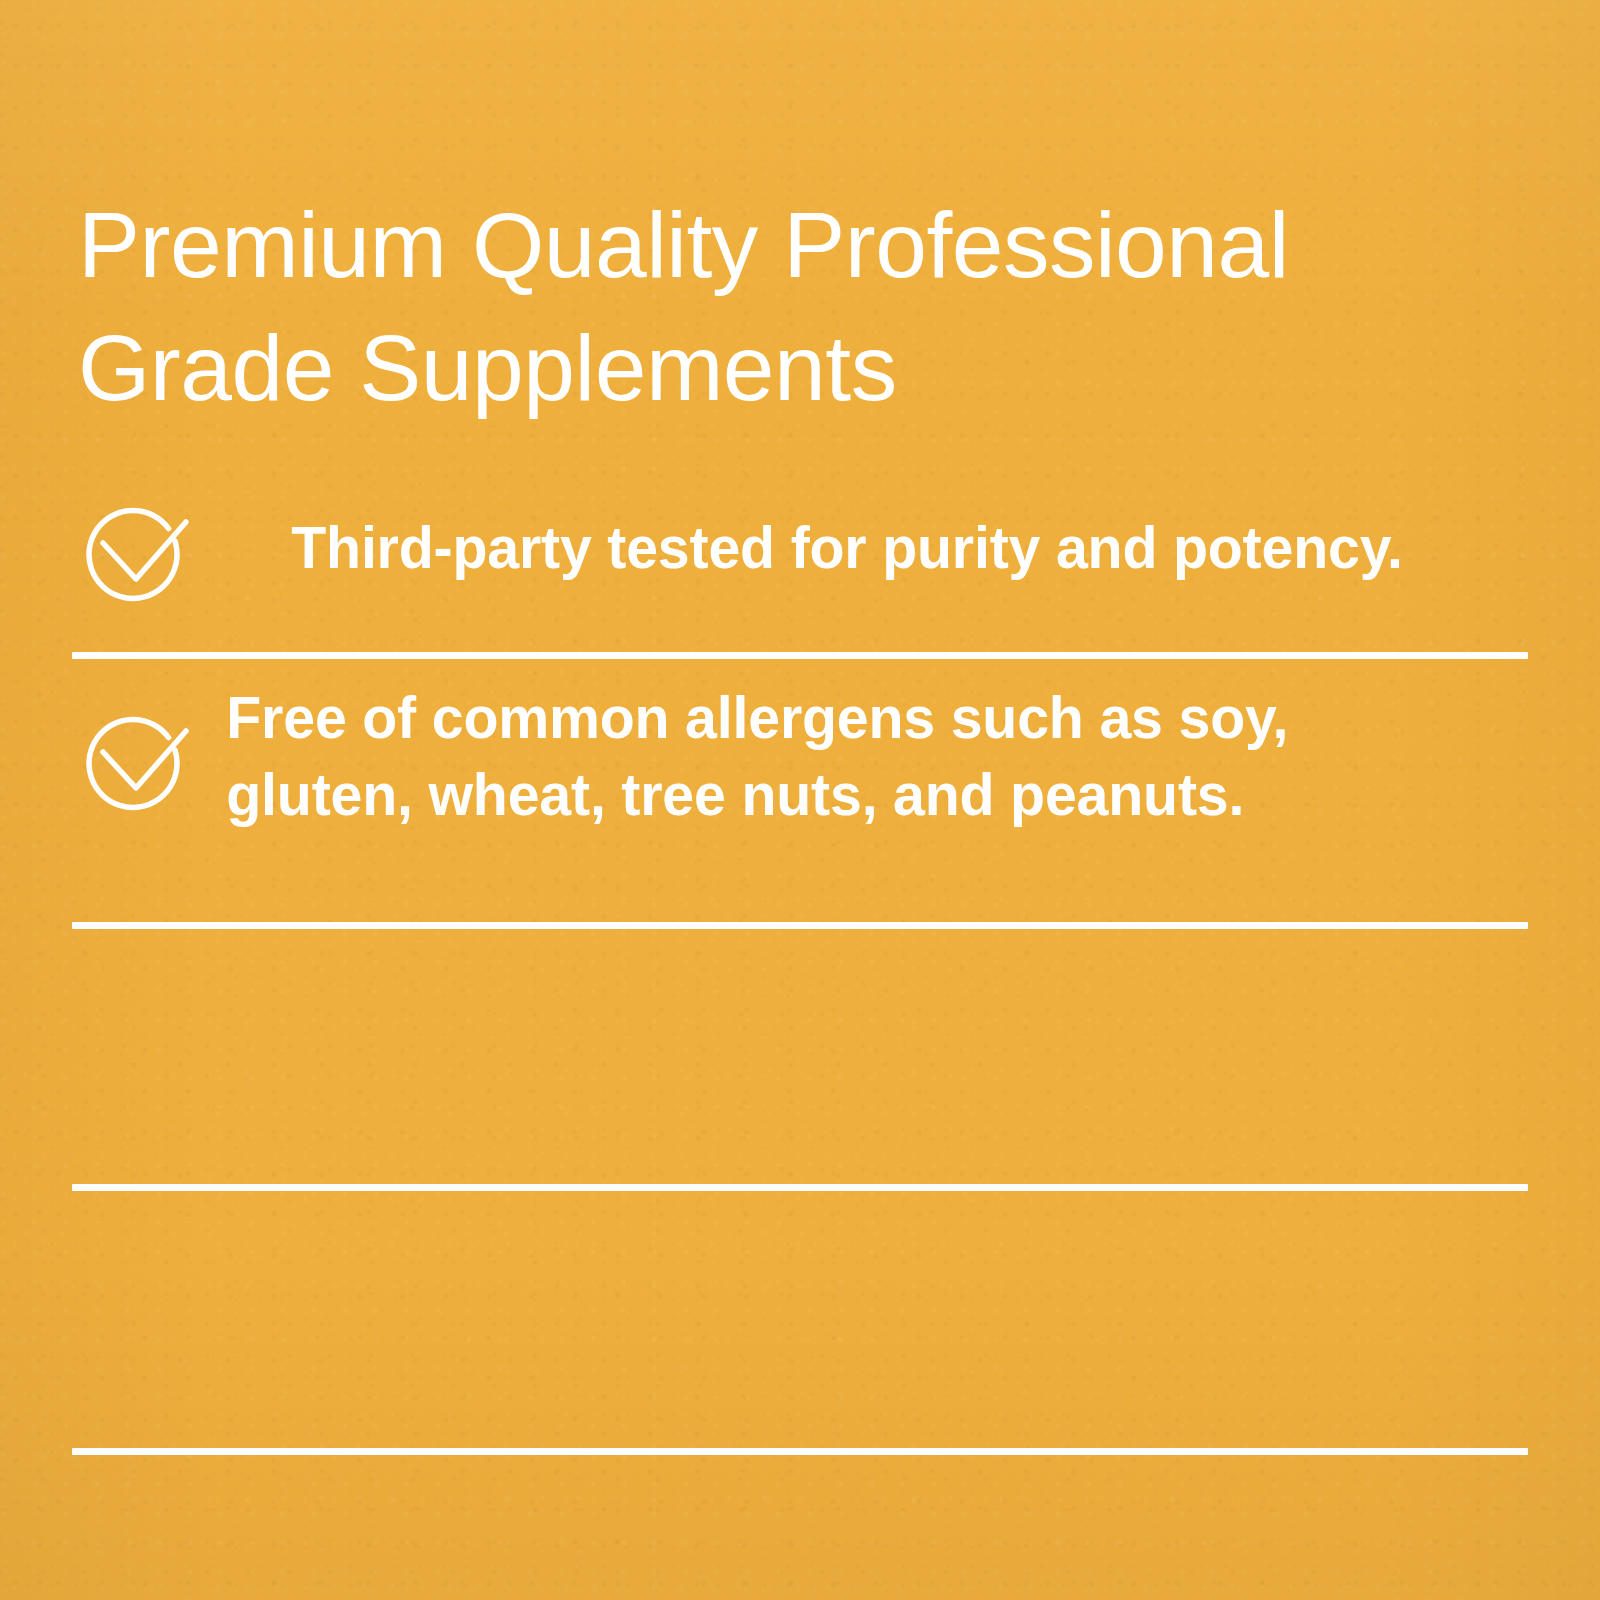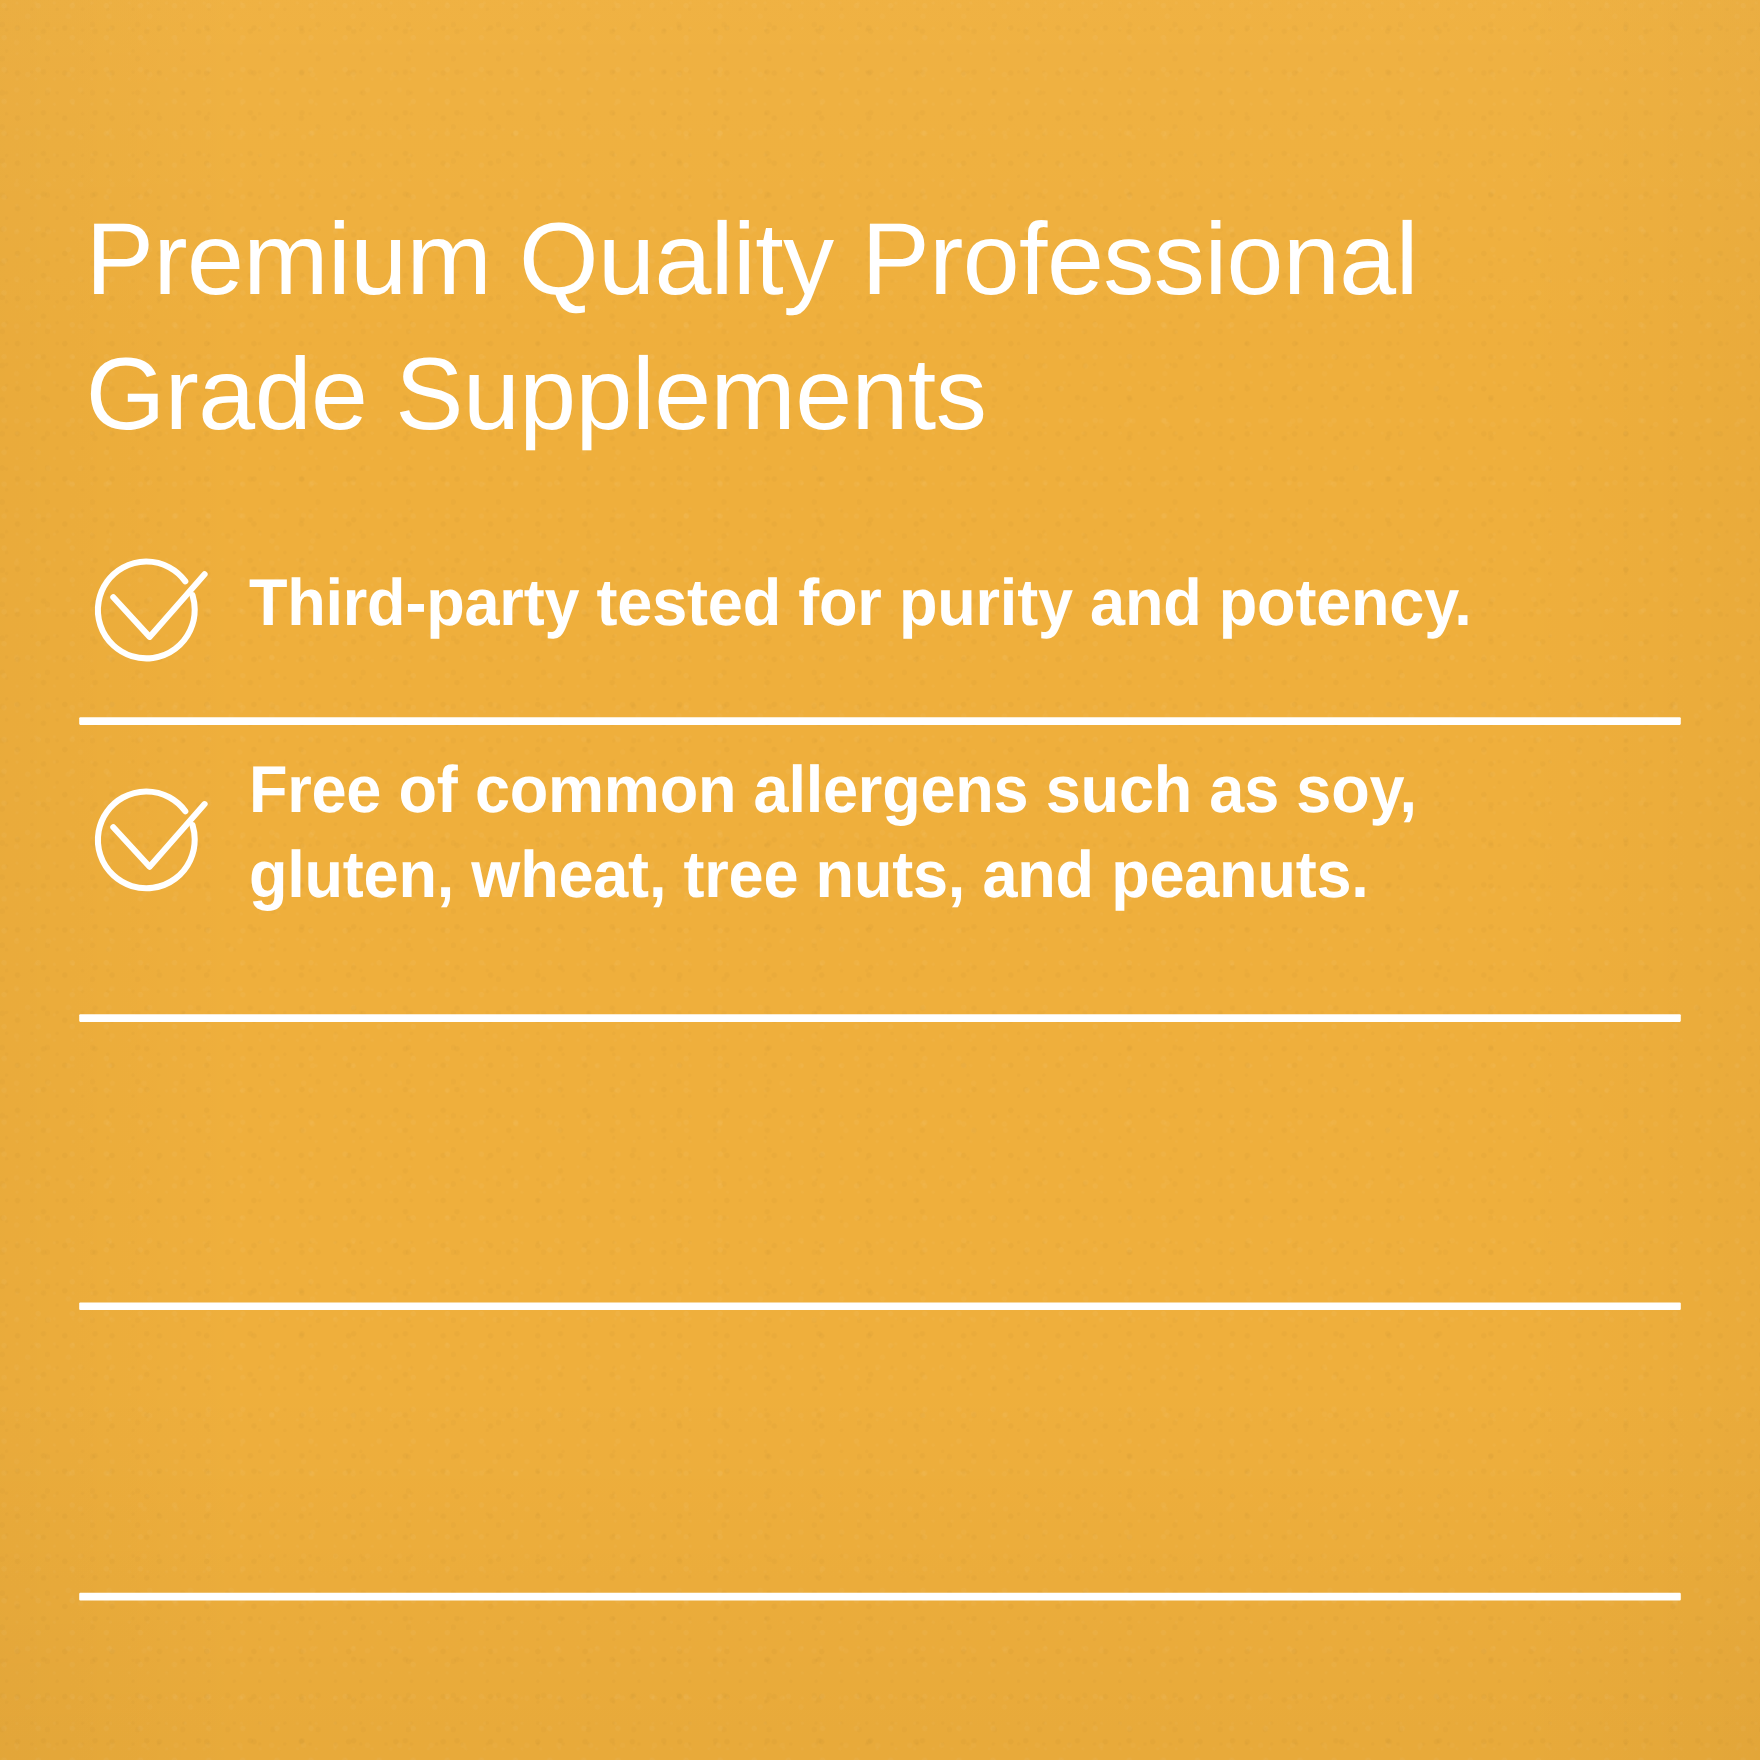--- a/index.html
+++ b/index.html
@@ -47,21 +47,21 @@
     pointer-events: none;
     background:
       linear-gradient(180deg, rgba(255,255,255,0.035) 0%, rgba(0,0,0,0) 22%, rgba(0,0,0,0) 78%, rgba(0,0,0,0.03) 100%),
       linear-gradient(90deg, rgba(0,0,0,0.025) 0%, rgba(0,0,0,0) 14%, rgba(0,0,0,0) 86%, rgba(0,0,0,0.025) 100%);
   }
 
   
   #headline {
     position: absolute;
     left: 78px;
-    top: 112px;
+    top: 122px;
     width: 1340px;
     color: #ffffff;
     font-family: "Liberation Sans", sans-serif;
     font-weight: 500;
     font-size: 93px;
     line-height: 1.32;
     letter-spacing: -0.5px;
     white-space: pre-line;
   }
 
@@ -74,21 +74,21 @@
   }
 
   .feature-row {
     position: relative;
     display: flex;
     align-items: center;
     padding-left: 82px;
     padding-right: 72px;
     box-sizing: border-box;
   }
-  .feature-row.r1 { height: 156px; }
+  .feature-row.r1 { height: 156px; text-align: center; }
   .feature-row.r2 { height: 262px; }
   .feature-row.r3 { height: 262px; }
   .feature-row.r4 { height: 264px; }
 
   .check-slot {
     flex: 0 0 auto;
     width: 108px;
     height: 104px;
     position: relative;
   }

